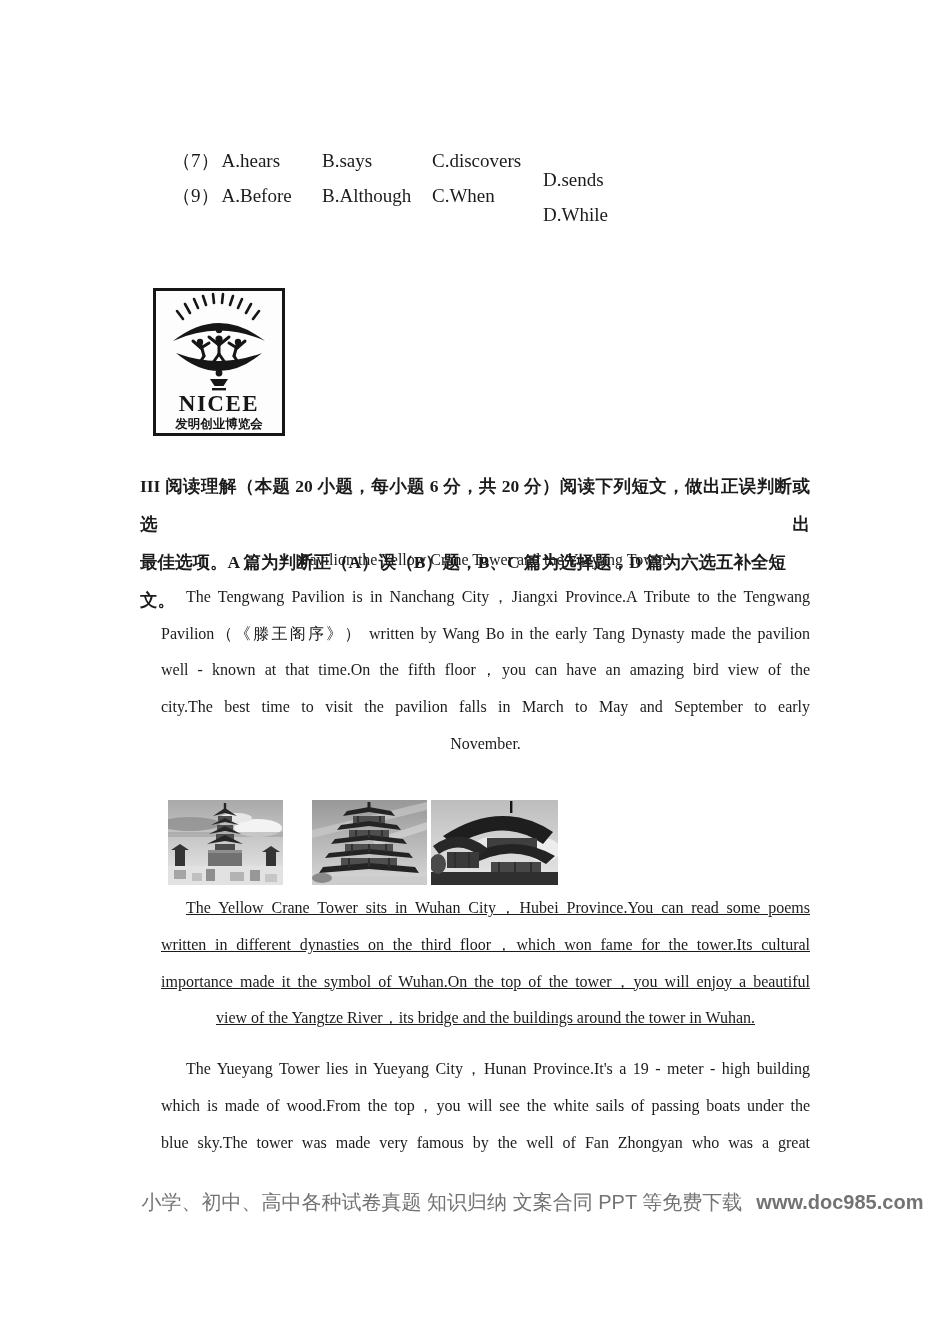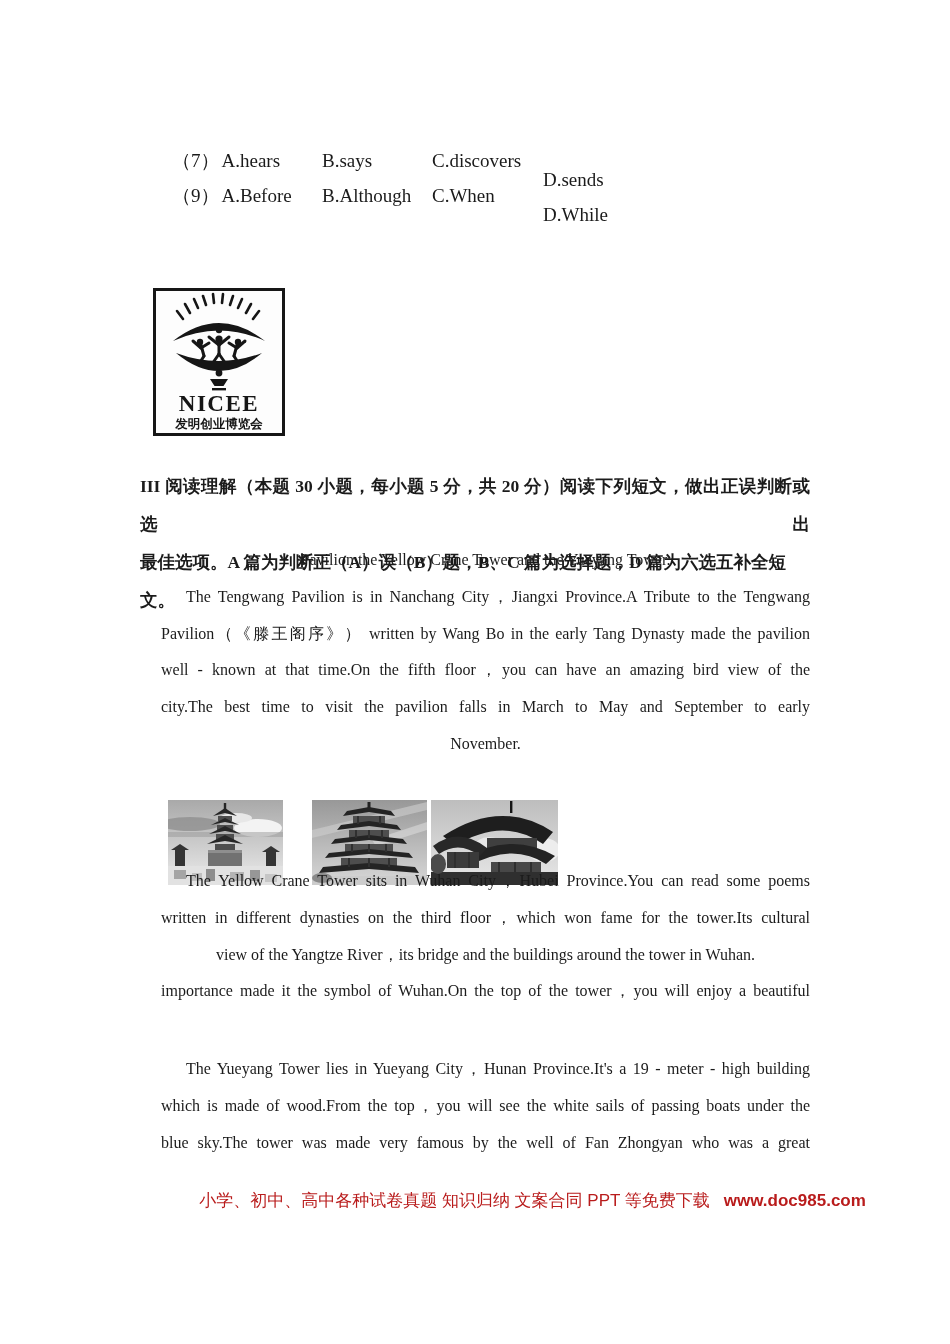--- a/index.html
+++ b/index.html
@@ -22,32 +22,32 @@
   .logo{position:absolute;left:152px;top:287px;width:134px;height:150px;}
   
   .heading{position:absolute;left:140px;top:467px;width:670px;
     font-weight:bold;font-size:17.5px;line-height:38px;}
   .heading .h-just{text-align:justify;text-align-last:justify;}
   
   .textblock{position:absolute;left:140px;width:670px;font-size:16px;}
   .line{height:36.8px;line-height:36.8px;overflow:hidden;text-align:center;}
   .just{text-align:justify;text-align-last:justify;}
   .pl3{padding-left:3px;}  .pl21{padding-left:21px;}  .pl46{padding-left:46px;}
-  #block-a{top:542px;} #block-b{top:863px;} #block-c{top:1051px;}
+  #block-a{top:542px;} #block-b{top:890px;text-decoration:underline;} #block-c{top:1051px;}
   
   .photo{position:absolute;top:800px;height:85px;}
   .photo svg{display:block;width:100%;height:100%;}
   #photo1{left:168px;width:115px;}
   #photo2{left:312px;width:115px;}
   #photo3{left:431px;width:127px;}
   
   .footer{
     position:absolute;left:115px;top:1189px;width:835px;
     text-align:center;font-family:"Liberation Sans","DejaVu Sans",sans-serif;
-    font-size:17px;color:#b91c1c;white-space:nowrap;
+    font-size:20px;color:#737373;white-space:nowrap;
   }
   .footer .site{margin-left:14px;font-weight:600;}
 </style>
 </head>
 <body>
 
 <div class="page">
 
   <div class="options">
     <div class="opt-row">
@@ -109,21 +109,21 @@
         <circle cx="67" cy="86" r="3.4"></circle>
         <path d="M58,92 L76,92 L71.5,99 L62.5,99 Z"></path>
         <rect x="60" y="101" width="14" height="2.4"></rect>
       </g>
       <text x="67" y="124" text-anchor="middle" font-family="Liberation Serif, DejaVu Serif, serif" font-weight="bold" font-size="23" letter-spacing="1.5" fill="#161616">NICEE</text>
       <text x="67" y="141" text-anchor="middle" font-weight="bold" font-size="12.5" fill="#161616">发明创业博览会</text>
     </svg>
   </div>
 
   <div class="heading">
-    <div class="h-just">III 阅读理解（本题 30 小题，每小题 5 分，共 20 分）阅读下列短文，做出正误判断或选出</div>
+    <div class="h-just">III 阅读理解（本题 20 小题，每小题 6 分，共 20 分）阅读下列短文，做出正误判断或选出</div>
     <div>最佳选项。A 篇为判断正（A）误（B）题，B、C 篇为选择题，D 篇为六选五补全短文。</div>
   </div>
 
   <div class="textblock" id="block-a">
     <div class="line pl21">Pavilion the Yellow Crane Tower and the Yueyang Tower.</div>
     <div class="line just pl46">The Tengwang Pavilion is in Nanchang City，Jiangxi Province.A Tribute to the Tengwang</div>
     <div class="line just pl21">Pavilion（《滕王阁序》） written by Wang Bo in the early Tang Dynasty made the pavilion</div>
     <div class="line just pl21">well - known at that time.On the fifth floor，you can have an amazing bird view of the</div>
     <div class="line just pl21">city.The best time to visit the pavilion falls in March to May and September to early</div>
     <div class="line pl21">November.</div>
@@ -241,22 +241,22 @@
           <line x1="38" y1="52" x2="38" y2="68"></line>
       </g>
       <rect y="72" width="127" height="13" fill="#2f2f2f"></rect>
       <ellipse cx="7" cy="64" rx="8" ry="10" fill="#4a4a4a"></ellipse>
     </svg>
   </div>
 
   <div class="textblock" id="block-b">
     <div class="line just pl46">The Yellow Crane Tower sits in Wuhan City，Hubei Province.You can read some poems</div>
     <div class="line just pl21">written in different dynasties on the third floor，which won fame for the tower.Its cultural</div>
+    <div class="line just pl21">importance made it the symbol of Wuhan.On the top of the tower，you will enjoy a beautiful</div>
     <div class="line pl21">view of the Yangtze River，its bridge and the buildings around the tower in Wuhan.</div>
-    <div class="line just pl21">importance made it the symbol of Wuhan.On the top of the tower，you will enjoy a beautiful</div>
   </div>
 
   <div class="textblock" id="block-c">
     <div class="line just pl46">The Yueyang Tower lies in Yueyang City，Hunan Province.It's a 19 - meter - high building</div>
     <div class="line just pl21">which is made of wood.From the top，you will see the white sails of passing boats under the</div>
     <div class="line just pl21">blue sky.The tower was made very famous by the well of Fan Zhongyan who was a great</div>
   </div>
 
   <div class="footer">
     <span>小学、初中、高中各种试卷真题 知识归纳 文案合同 PPT 等免费下载</span><span class="site">www.doc985.com</span>

